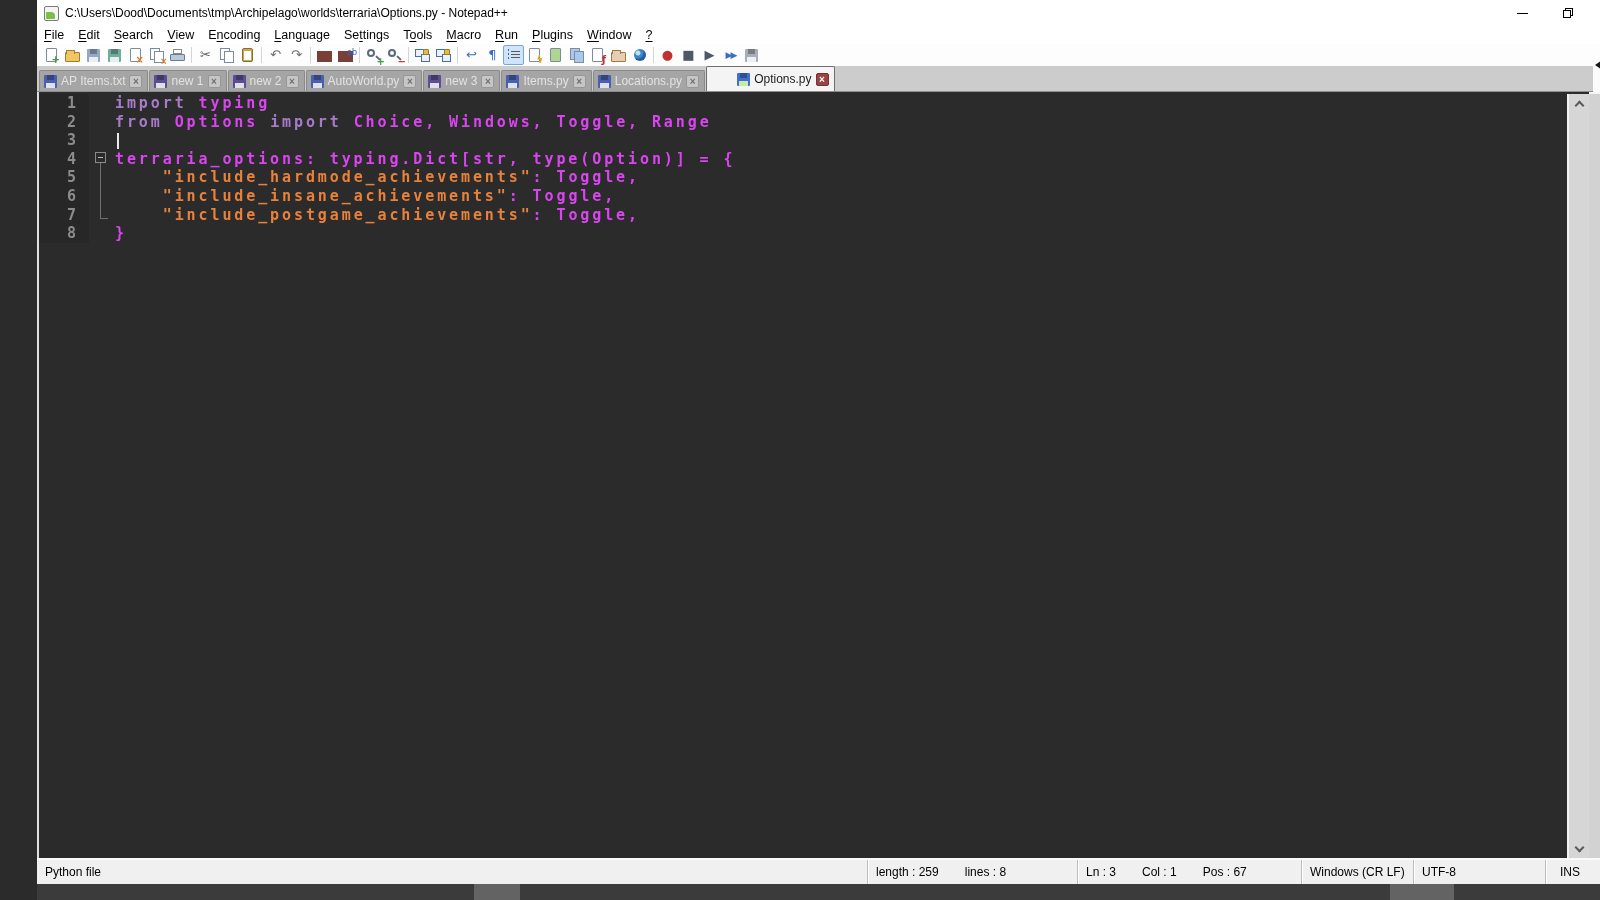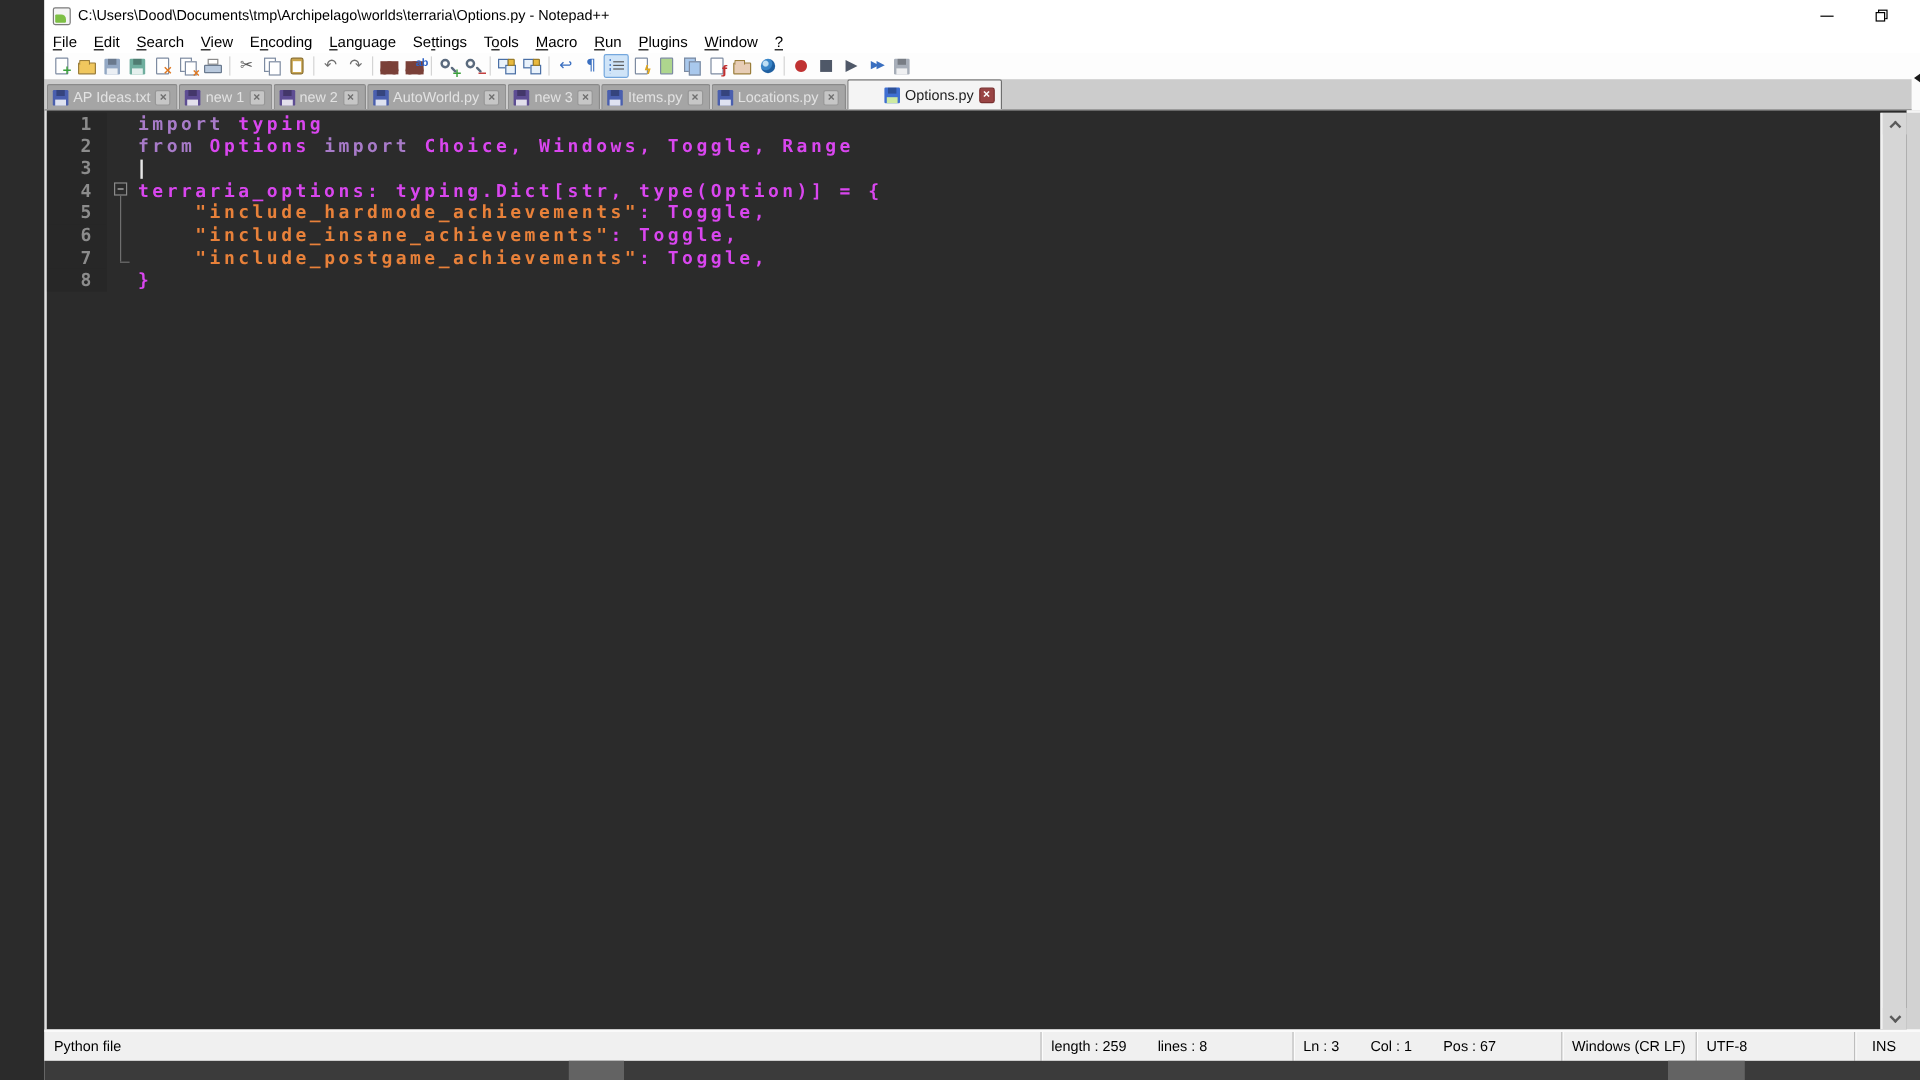--- a/index.html
+++ b/index.html
@@ -61,21 +61,21 @@
   .ic-printer { position:relative; width:15px; height:13px; }
   .ic-printer .paper { position:absolute; left:3px; top:0; width:9px; height:5px; background:#fff; border:1px solid #8a8a8a; }
   .ic-printer .body { position:absolute; left:0; bottom:1px; width:15px; height:7px; border:1px solid #6a7a8f; border-radius:1px; }
   .ic-clip { position:relative; width:11px; height:14px; background:#caa54e; border:1px solid #8a6f2f; border-radius:2px; }
   .ic-clip::after { content:""; position:absolute; left:1px; top:2px; width:7px; height:9px; background:#fff; }
   .ic-binoc { position:relative; width:15px; height:11px; margin-top:2px; }
   .ic-binoc .lens { position:absolute; bottom:0; width:7px; height:7px; border-radius:50%; }
   .ic-binoc .l1 { left:0; } .ic-binoc .l2 { right:0; }
   .ic-binoc::before { content:""; position:absolute; left:5px; top:0; width:5px; height:5px;
     border-radius:2px; background:inherit; }
-  .ic-binoc .ab { position:absolute; right:-4px; top:-4px; font-size:9px; font-weight:bold; color:#2f62c4; }
+  .ic-binoc .ab { position:absolute; right:-4px; top:-4px; font-size:9px; font-weight:normal; color:#2f62c4; }
   .ic-zoom { position:relative; width:15px; height:15px; }
   .ic-zoom .ring { position:absolute; left:1px; top:1px; width:8px; height:8px; border:2px solid #5a6a7d; border-radius:50%; }
   .ic-zoom::after { content:""; position:absolute; left:9px; top:9px; width:6px; height:2px;
     background:#5a6a7d; transform:rotate(45deg); border-radius:1px; }
   .ic-sync { position:relative; width:15px; height:13px; }
   .ic-sync .w1,.ic-sync .w2 { position:absolute; width:9px; height:8px; background:#e9f2fb;
     border:1px solid #4a6fa5; }
   .ic-sync .w1 { left:0; top:0; } .ic-sync .w2 { right:0; bottom:0; }
   .ic-sync .lock { position:absolute; right:1px; top:0px; width:6px; height:6px; background:#e8b93e;
     border:1px solid #9a7d2a; border-radius:1px; }
@@ -367,21 +367,21 @@
         </div>
       </div>
     </div>
 
   <div class="tabbar" id="tabbar">
       <div class="tab">
         <div class="ic-floppy f-blue">
           <div class="shutter"></div>
           <div class="label"></div>
         </div>
-        <div class="tab-label">AP Ideas.txt</div>
+        <div class="tab-label">AP Items.txt</div>
         <div class="tab-close">×</div>
       </div>
       <div class="tab">
         <div class="ic-floppy f-purple">
           <div class="shutter"></div>
           <div class="label"></div>
         </div>
         <div class="tab-label">new 1</div>
         <div class="tab-close">×</div>
       </div>

